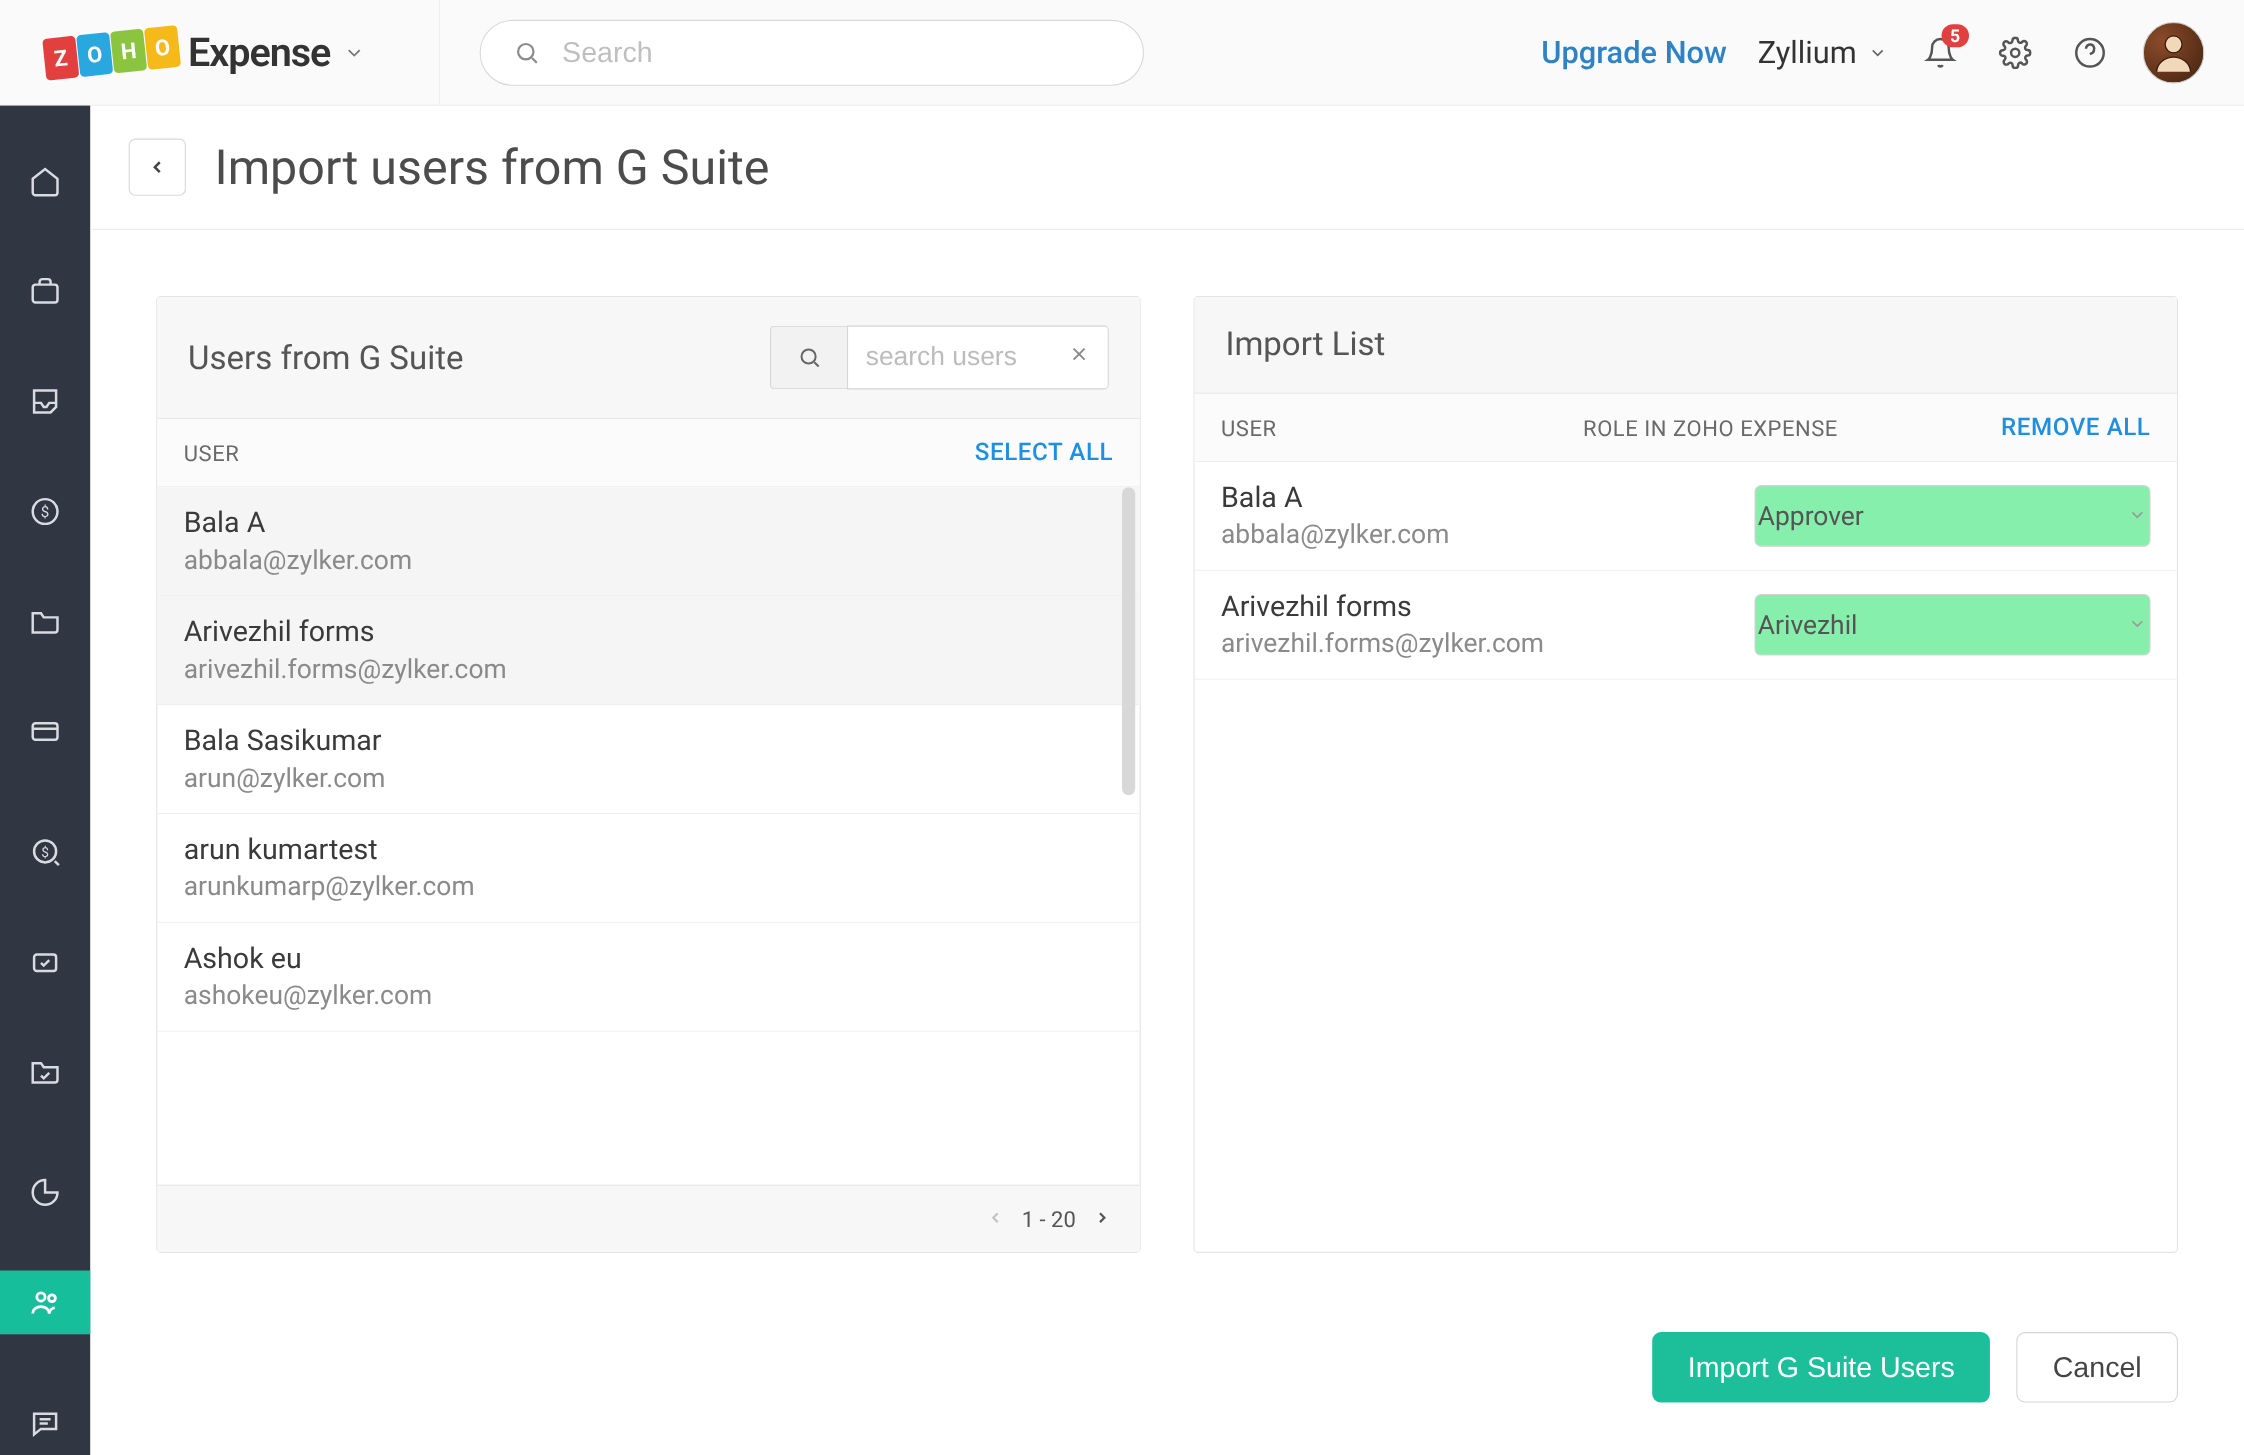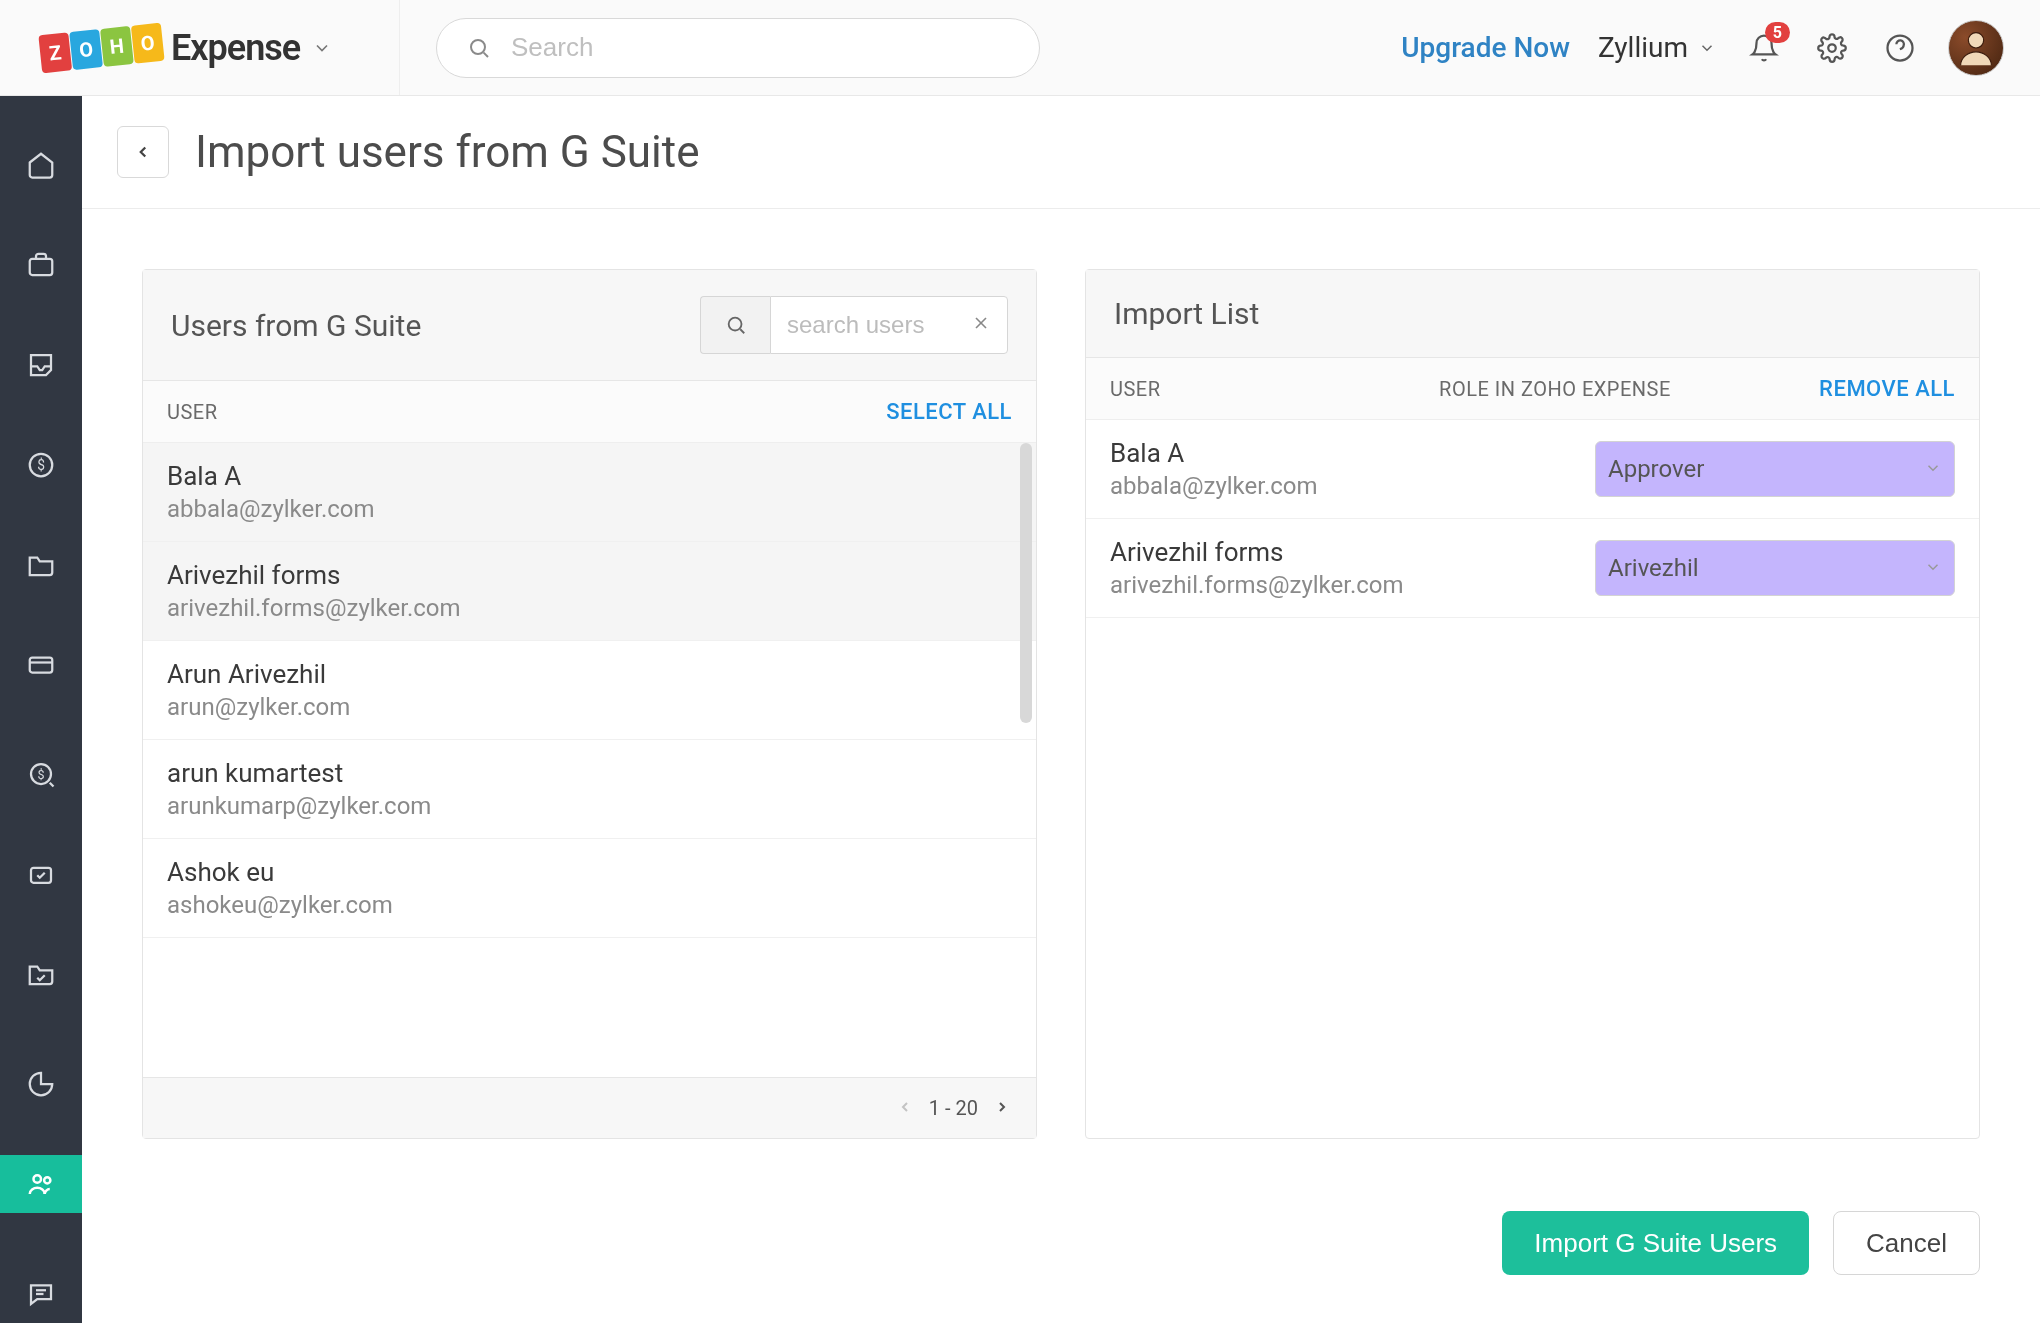--- a/index.html
+++ b/index.html
@@ -59,21 +59,21 @@
 
   .list { flex:1; overflow:auto; }
   .urow { padding: 18px 24px; border-bottom:1px solid #f0f0f0; display:flex; align-items:center; }
   .urow.sel { background:#f5f5f5; }
   .uinfo { display:flex; flex-direction:column; gap:4px; flex:1; }
   .uname { font-size: 26px; color:#3a3a3a; }
   .uemail { font-size: 24px; color:#8a8a8a; }
   .scroll-thumb { position:absolute; right:4px; top:0; width:12px; height:280px; background:#d8d8d8; border-radius:6px; }
   .list-wrap { position:relative; flex:1; display:flex; flex-direction:column; }
 
-  .role-select { width: 360px; height: 56px; border:1px solid #d3d3d3; border-radius:6px; display:flex; align-items:center; padding: 0 12px; color:#555; font-size:24px; justify-content:space-between; background:#c4b5fd; }
+  .role-select { width: 360px; height: 56px; border:1px solid #d3d3d3; border-radius:6px; display:flex; align-items:center; padding: 0 2px; color:#555; font-size:24px; justify-content:space-between; background:#86efac; }
 
   .panel-footer { background:#f7f7f7; border-top:1px solid #e6e6e6; padding: 18px 26px; display:flex; justify-content:flex-end; align-items:center; gap: 16px; font-size:20px; color:#555; }
   .pag-btn { color:#c3c3c3; }
   .pag-btn.enabled { color:#555; }
 
   .actions { display:flex; justify-content:flex-end; gap: 24px; padding: 12px 60px 40px; }
   .btn { height:64px; padding: 0 32px; border-radius:8px; font-size:26px; display:flex; align-items:center; justify-content:center; cursor:pointer; }
   .btn-primary { background:#1dbf9b; color:#fff; border:none; }
   .btn-secondary { background:#fff; color:#444; border:1px solid #d6d6d6; }
 
@@ -272,21 +272,21 @@
                 </div>
             </div>
             <div class="urow sel">
               <div class="uinfo">
                   <span class="uname">Arivezhil forms</span>
                   <span class="uemail">arivezhil.forms@zylker.com</span>
                 </div>
             </div>
             <div class="urow">
               <div class="uinfo">
-                  <span class="uname">Arun Arivezhil</span>
+                  <span class="uname">Bala Sasikumar</span>
                   <span class="uemail">arun@zylker.com</span>
                 </div>
             </div>
             <div class="urow">
               <div class="uinfo">
                   <span class="uname">arun kumartest</span>
                   <span class="uemail">arunkumarp@zylker.com</span>
                 </div>
             </div>
             <div class="urow">

